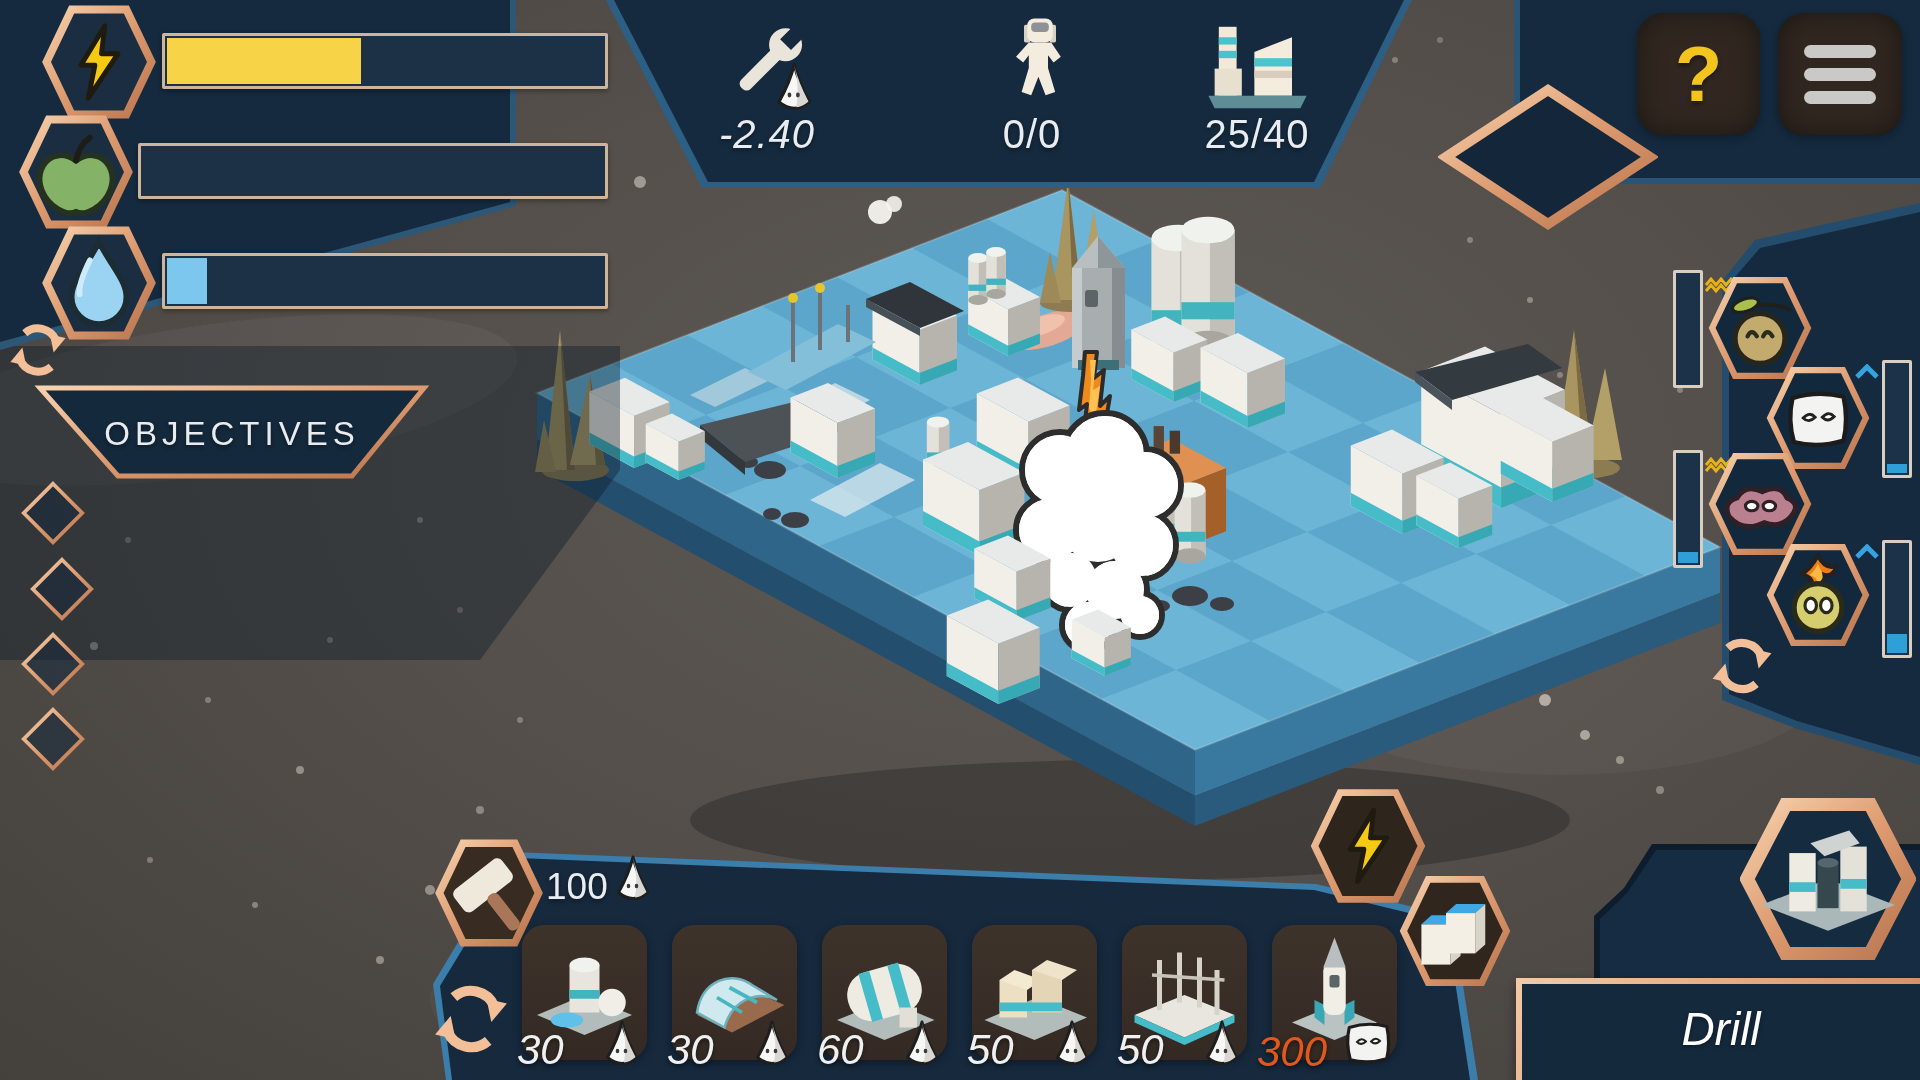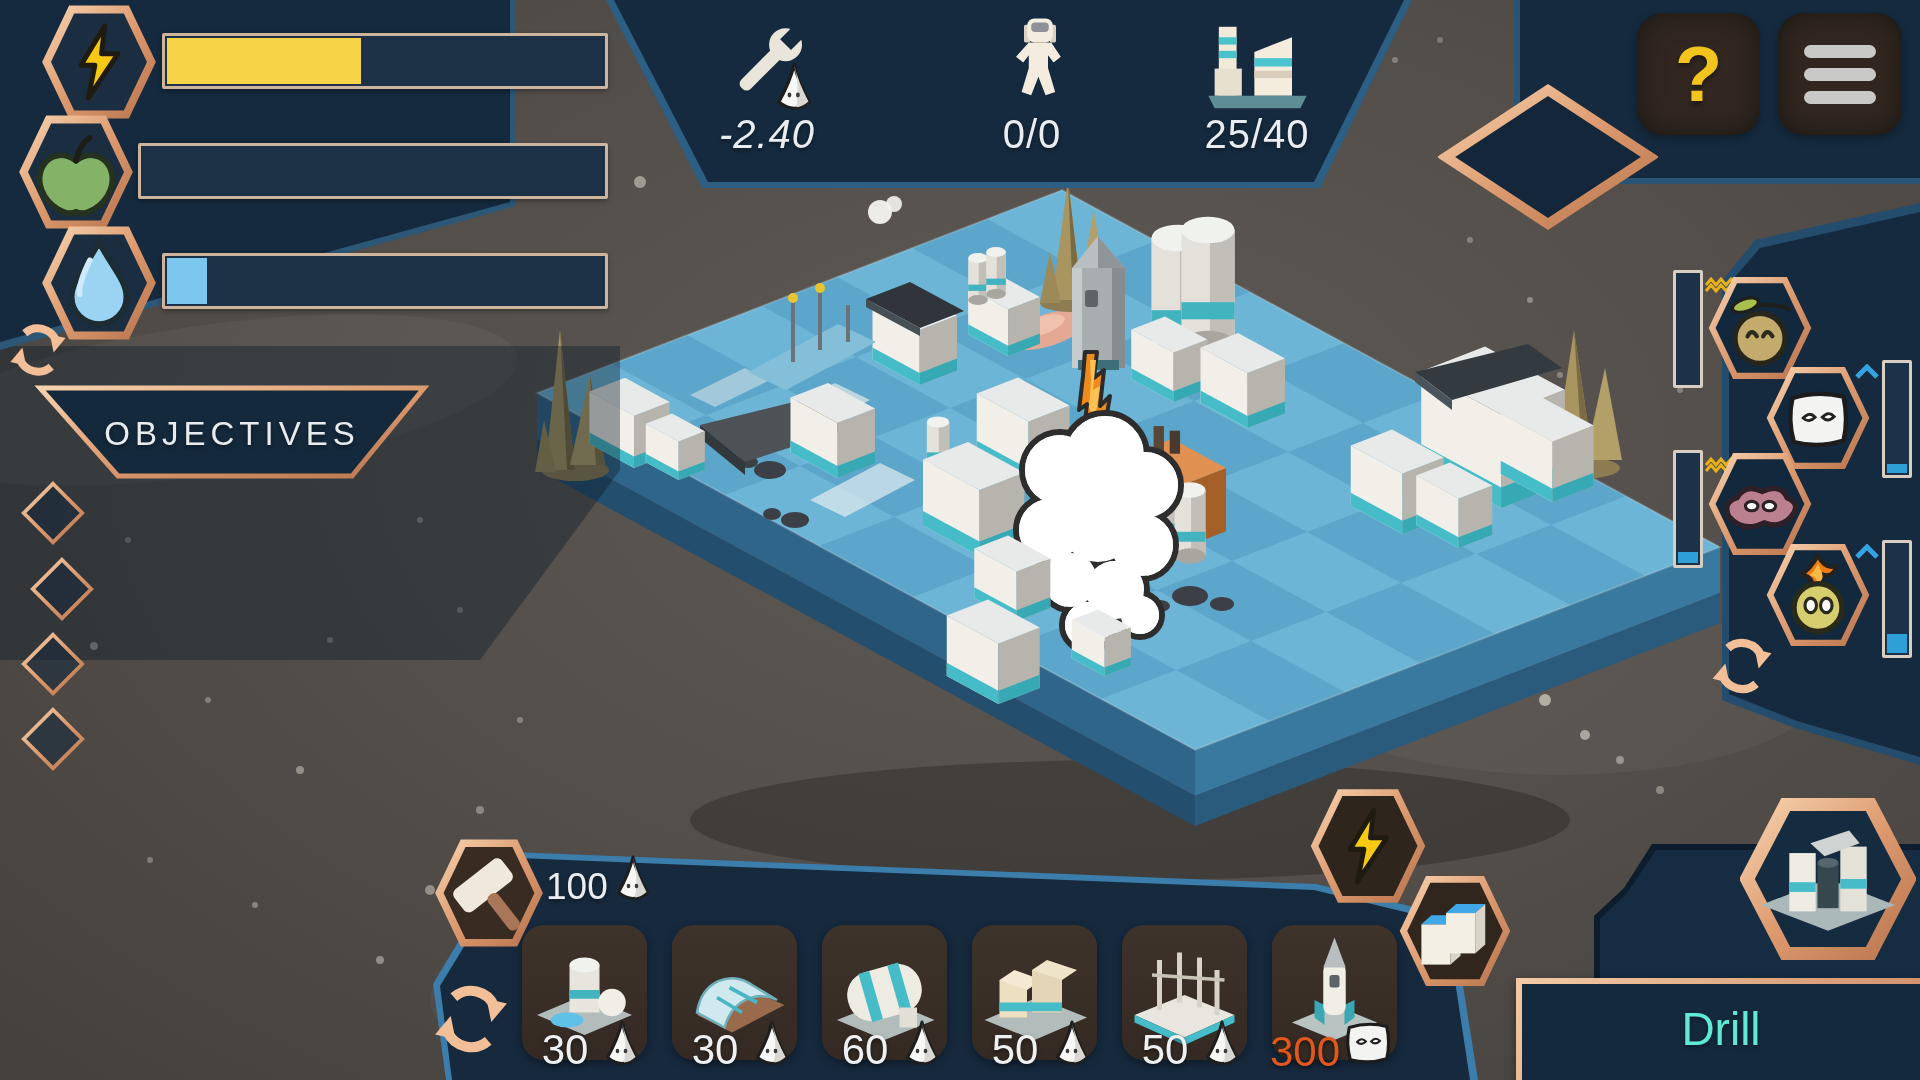--- a/index.html
+++ b/index.html
@@ -16,28 +16,28 @@
   .hfill.water{background:#7cc7ee;}
   .vbar{position:absolute;border:3px solid #d8cec2;border-radius:2px;background:#1b3249;}
   .vfill{position:absolute;left:2px;right:2px;bottom:2px;background:#2f9fd8;}
   .sqbtn{position:absolute;width:123px;height:122px;border-radius:26px;background:#312720;
          box-shadow:inset 0 0 28px rgba(0,0,0,.45), 0 3px 8px rgba(0,0,0,.3);cursor:pointer;}
   .qmark{width:100%;height:100%;display:flex;align-items:center;justify-content:center;
          color:#f2c41d;font-size:78px;font-weight:bold;text-shadow:0 3px 4px rgba(0,0,0,.4);}
   .hline{position:absolute;left:26px;width:72px;height:13px;border-radius:7px;background:#c9c9c7;}
   .card{position:absolute;width:125px;height:135px;border-radius:22px;
         background:linear-gradient(180deg,#3e332b,#342a23);box-shadow:0 3px 8px rgba(0,0,0,.35);cursor:pointer;}
-  .cost{position:absolute;font-size:42px;color:#eef0f2;text-shadow:0 2px 4px rgba(0,0,0,.5);width:96px;text-align:center;}
+  .cost{position:absolute;font-size:42px;color:#eef0f2;text-shadow:0 2px 4px rgba(0,0,0,.5);width:96px;text-align:left;font-style:italic;}
   .cost.alt{color:#e2571d;}
   .badge{position:absolute;width:50px;height:54px;}
   .objtxt{font-size:29px;color:#ccd2d9;}
   .drillpanel{position:absolute;left:1516px;top:978px;width:410px;height:100px;background:#15293d;
               border:6px solid #d8a273;border-image:linear-gradient(135deg,#f2c9a4,#c9825c) 1;
               box-shadow:0 4px 10px rgba(0,0,0,.4);}
-  .drilltxt{width:398px;text-align:center;font-size:46px;color:#5eead4;margin-top:18px;}
+  .drilltxt{width:398px;text-align:center;font-size:46px;color:#ffffff;margin-top:18px;font-style:italic;}
   .timertxt{font-size:37px;width:220px;text-align:center;}
 </style>
 </head>
 <body>
 
 <div id="stage">
 
 <svg width="0" height="0" class="abs" aria-hidden="true">
   <defs>
     <linearGradient id="copper" x1="0" y1="0" x2="1" y2="1">

